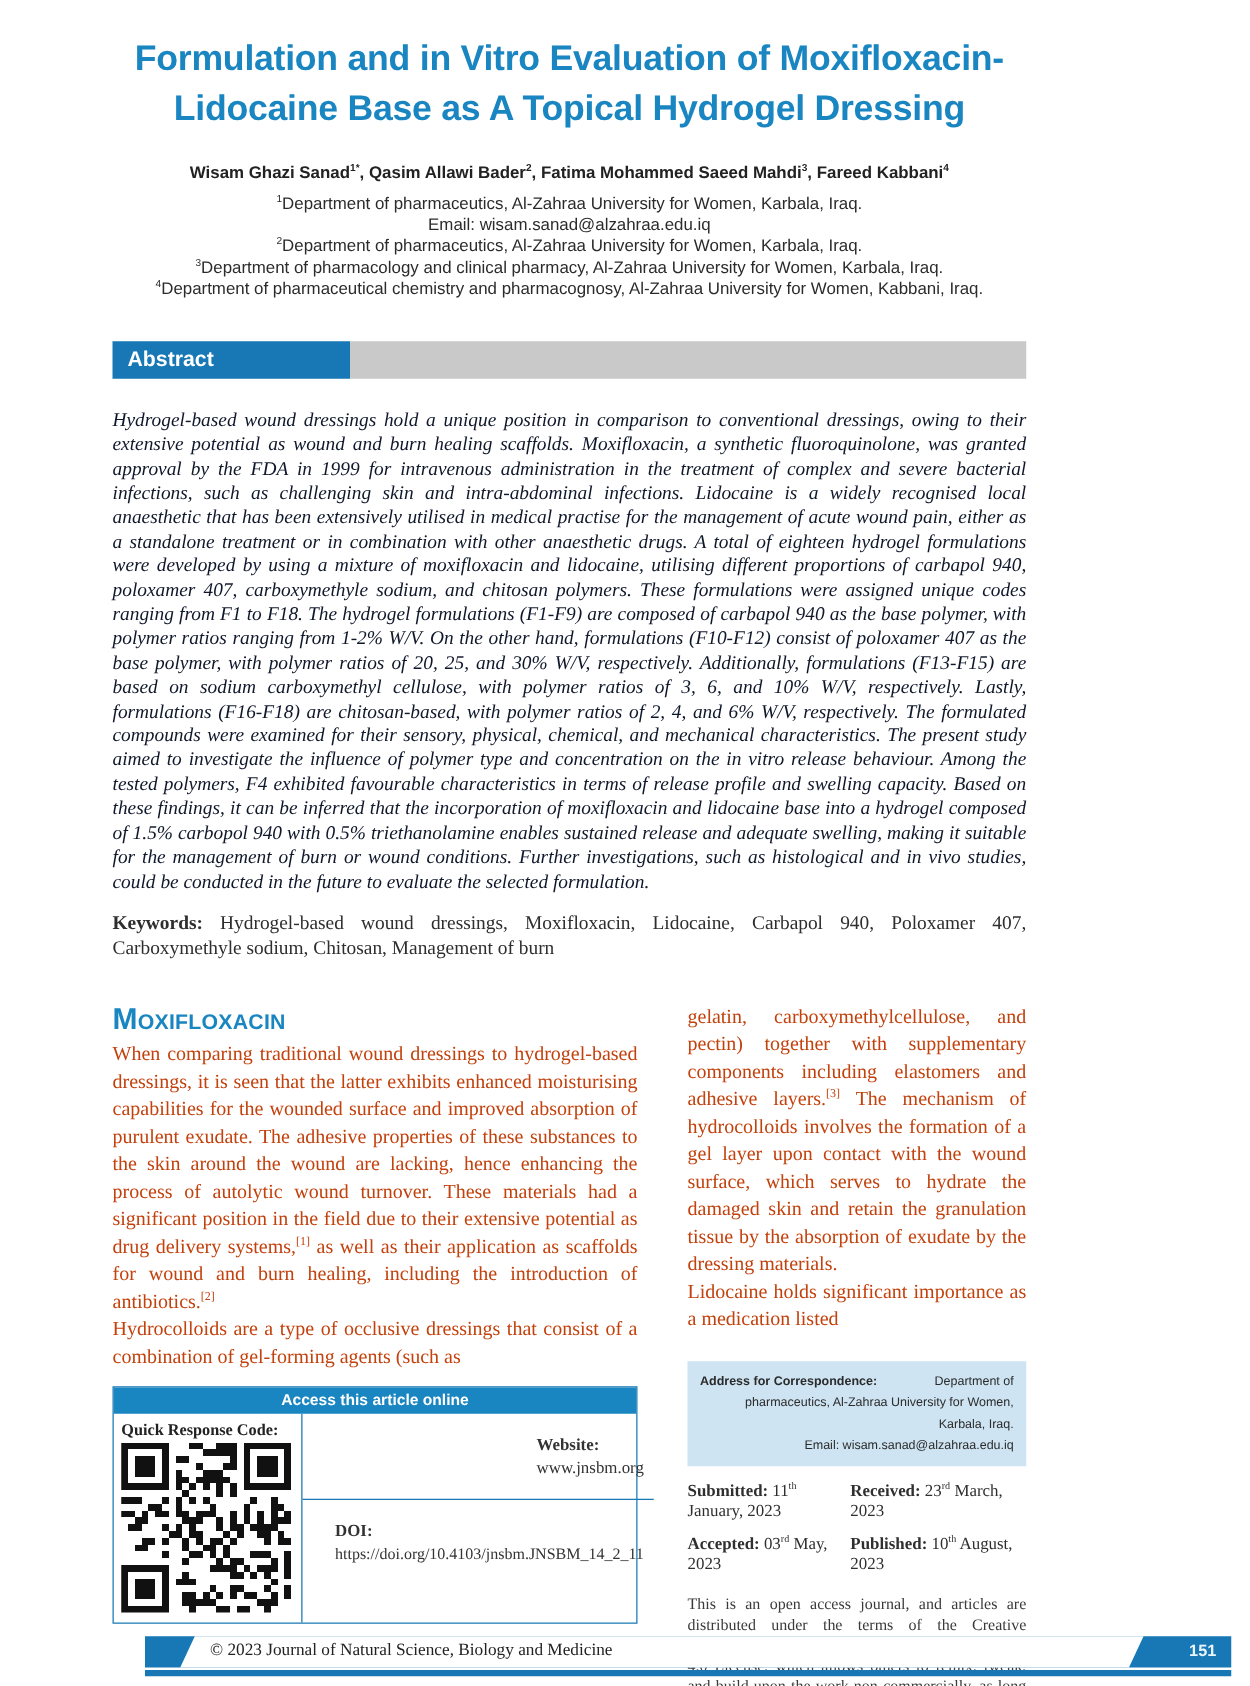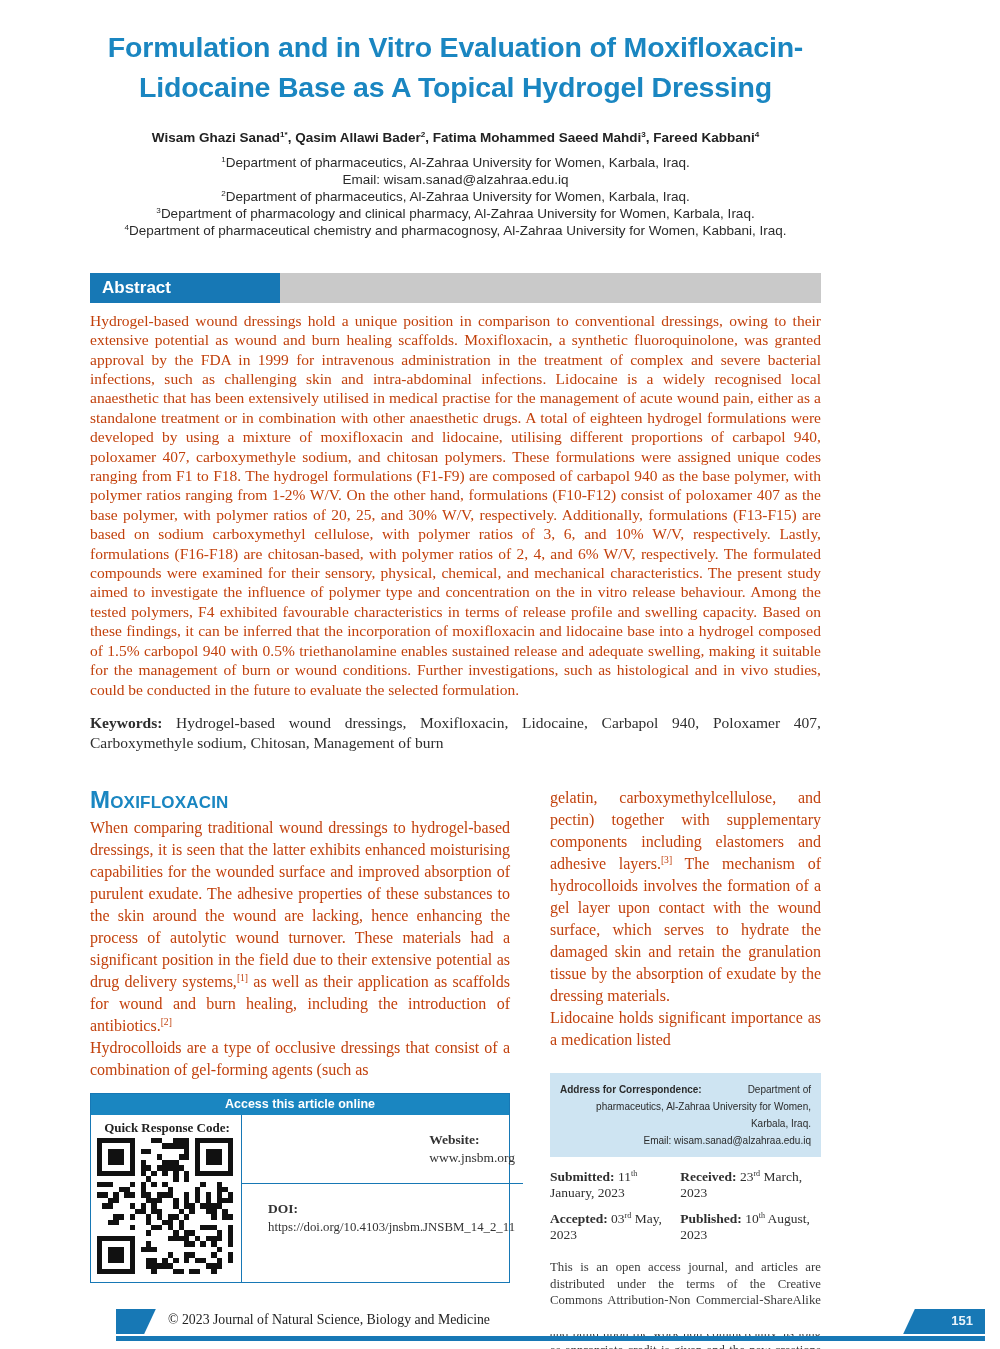--- a/index.html
+++ b/index.html
@@ -34,21 +34,21 @@
 
   
   .abstract-header{margin-top:34px;display:flex;height:30px;}
   .abstract-header .blue-box{
     width:190px;background:var(--bar-blue);color:#fff;
     font-family:"Liberation Sans",sans-serif;font-weight:700;font-size:17px;
     display:flex;align-items:center;padding-left:12px;
   }
   .abstract-header .gray-bar{flex:1;background:var(--gray-bar);}
   .abstract-body{
-    margin-top:8px;font-size:15.5px;line-height:19.4px;text-align:justify;color:#c2410c;
+    margin-top:24px;font-size:15.5px;line-height:19.4px;text-align:justify;color:#0f172a;font-style:italic;
   }
   .keywords{margin-top:14px;font-size:15.5px;line-height:20px;text-align:justify;color:#2e2e2e;}
   .keywords b{font-weight:700;}
 
   
   .columns{margin-top:34px;display:flex;gap:40px;}
   .col-left{width:420px;flex:0 0 420px;}
   .col-right{flex:1;}
   .intro-heading{
     font-family:"Liberation Sans",sans-serif;font-variant:small-caps;
@@ -58,21 +58,21 @@
   .col-left .body-par:first-of-type{margin-top:4px;}
 
   
   .access-box{margin-top:12px;border:1.5px solid var(--bar-blue);}
   .access-box .hdr{
     background:var(--accent-blue);color:#fff;text-align:center;
     font-family:"Liberation Sans",sans-serif;font-weight:700;font-size:12.5px;
     padding:3px 0 4px 0;
   }
   .access-grid{display:flex;}
-  .qr-cell{flex:0 0 150px;padding:5px 4px 8px 6px;text-align:center;}
+  .qr-cell{flex:0 0 150px;padding:5px 4px 8px 6px;}
   .qr-label{font-weight:700;font-size:13px;color:#222;}
   .qr{width:136px;height:136px;margin-top:2px;}
   .link-cells{flex:1;border-left:1.5px solid var(--bar-blue);display:flex;flex-direction:column;align-items:flex-end;}
   .link-cell{padding:16px 8px 16px 26px;font-size:13.5px;line-height:18px;color:#333;}
   .link-cell + .link-cell{border-top:1.5px solid var(--bar-blue);flex:1;}
   .link-cell .lbl{font-weight:700;}
   .doi-val{font-size:12.8px;}
 
   
   .corr-box{

